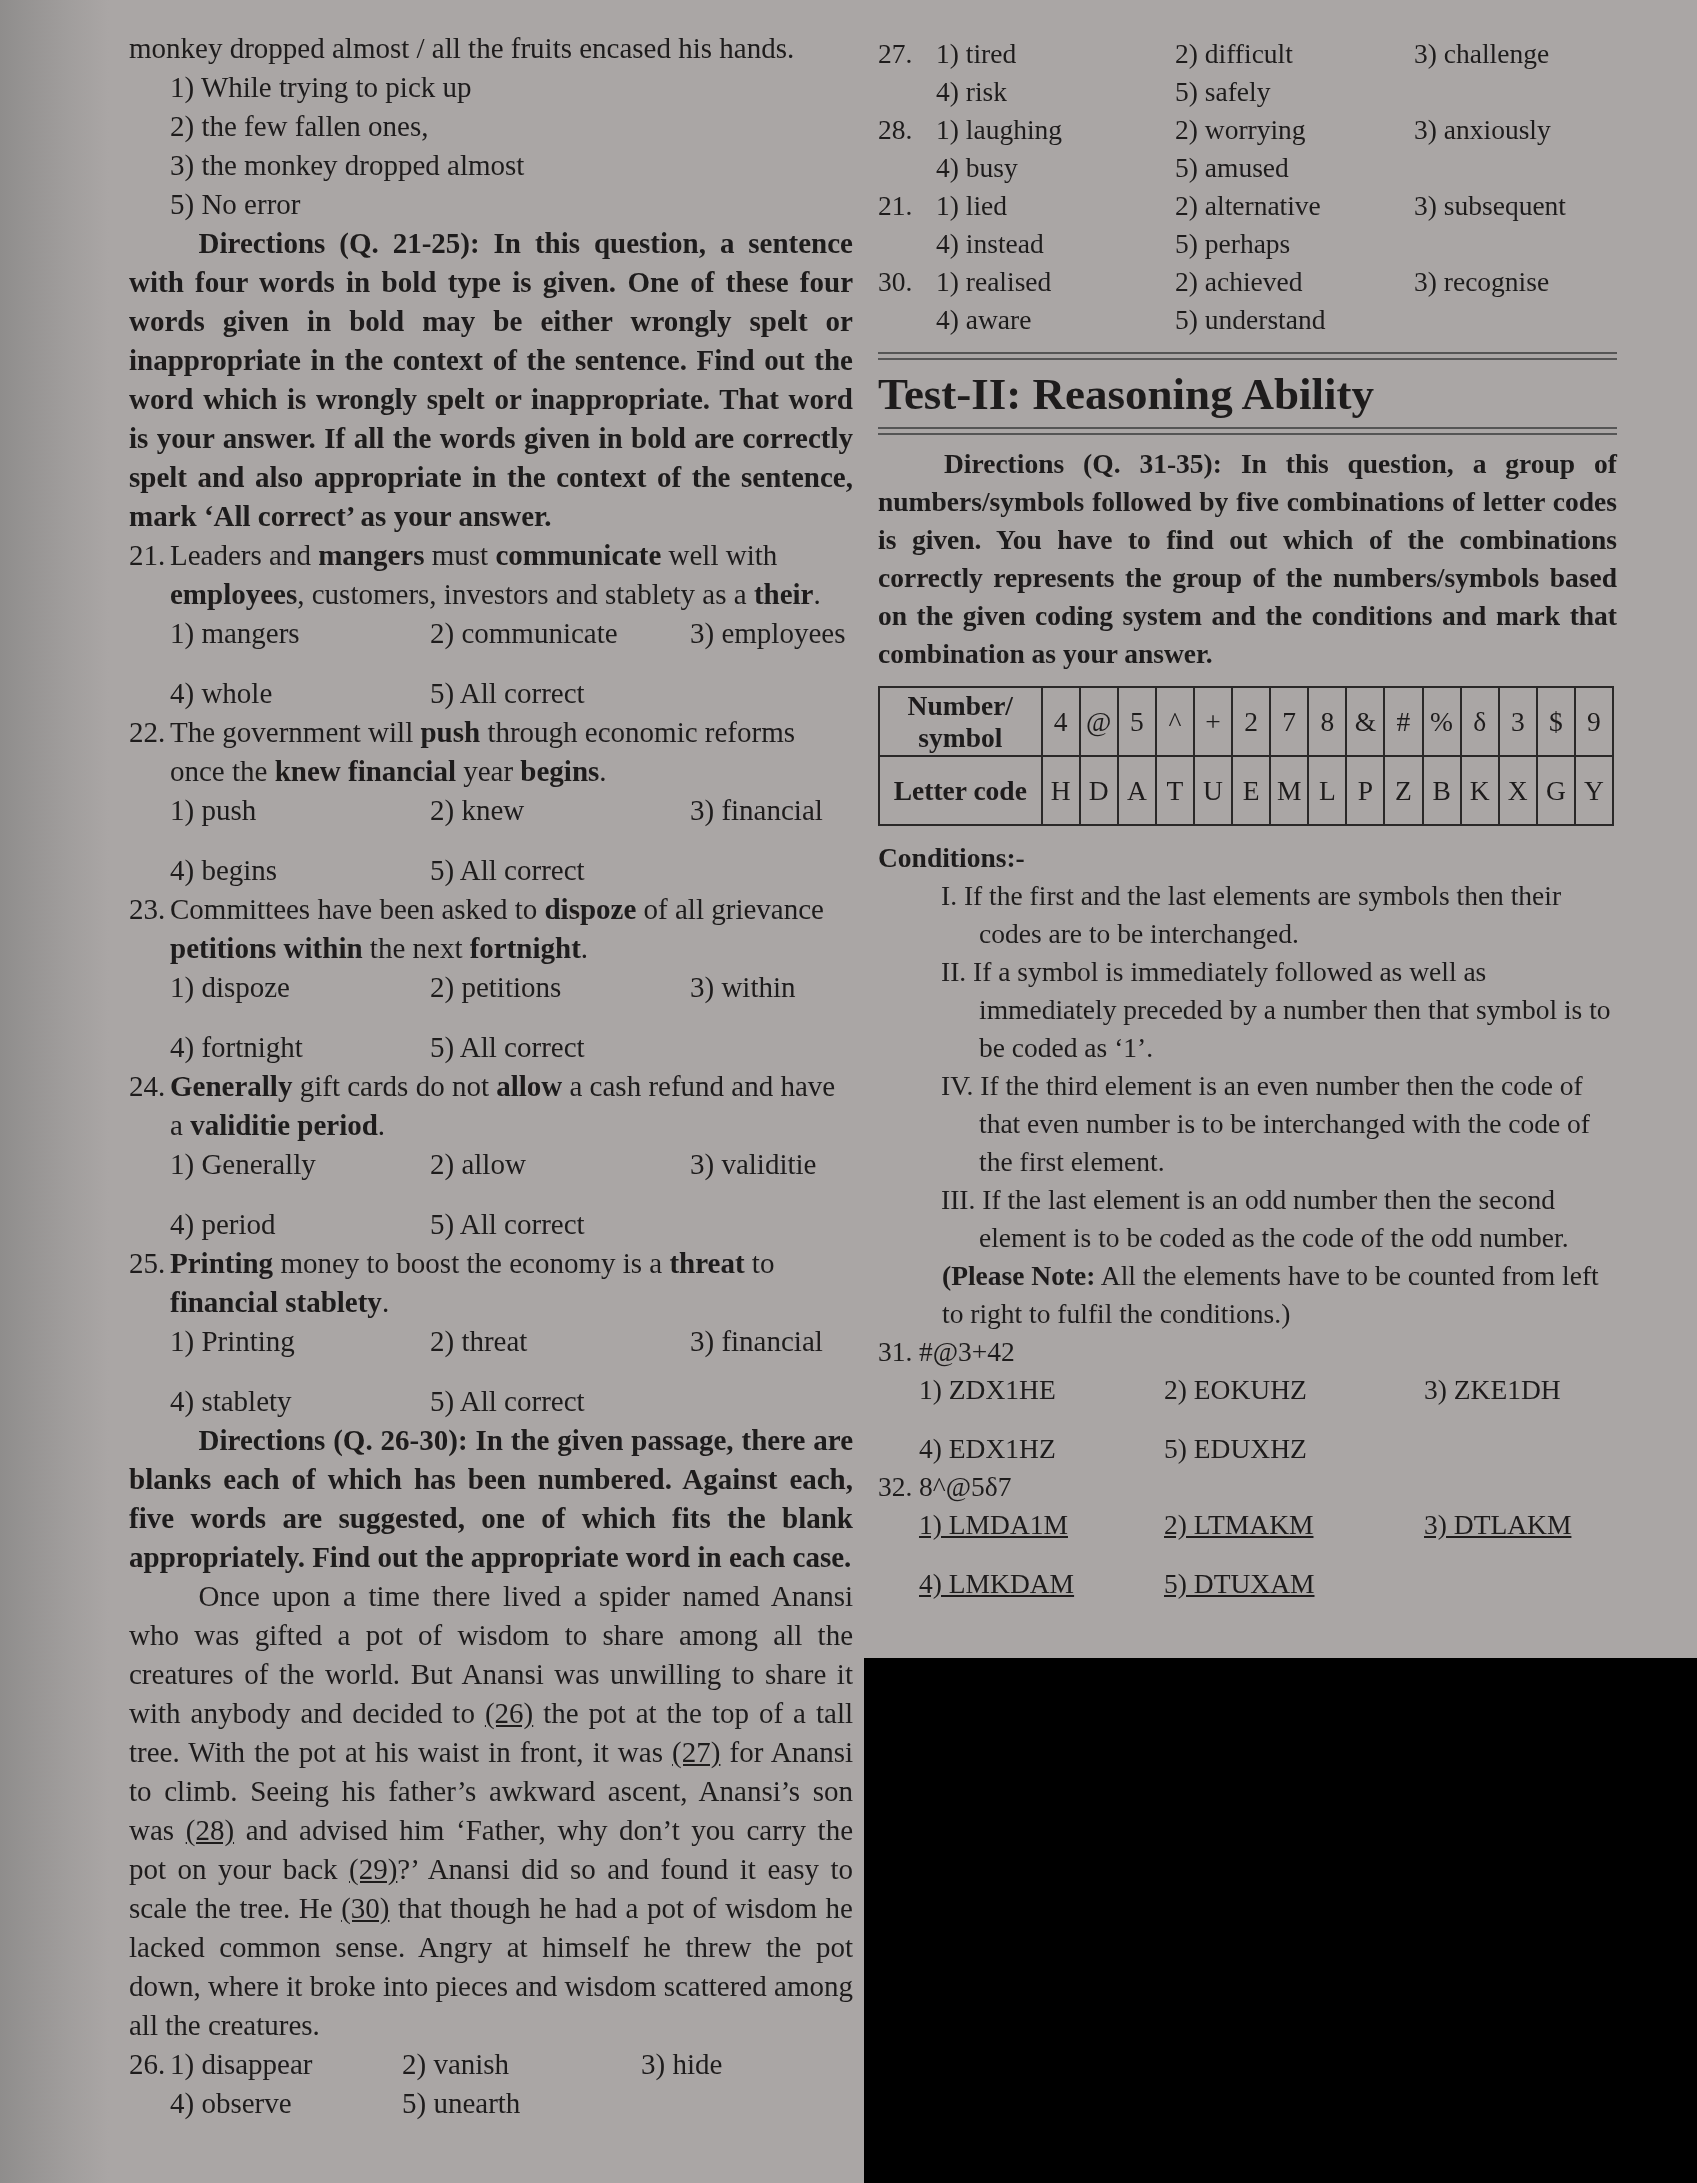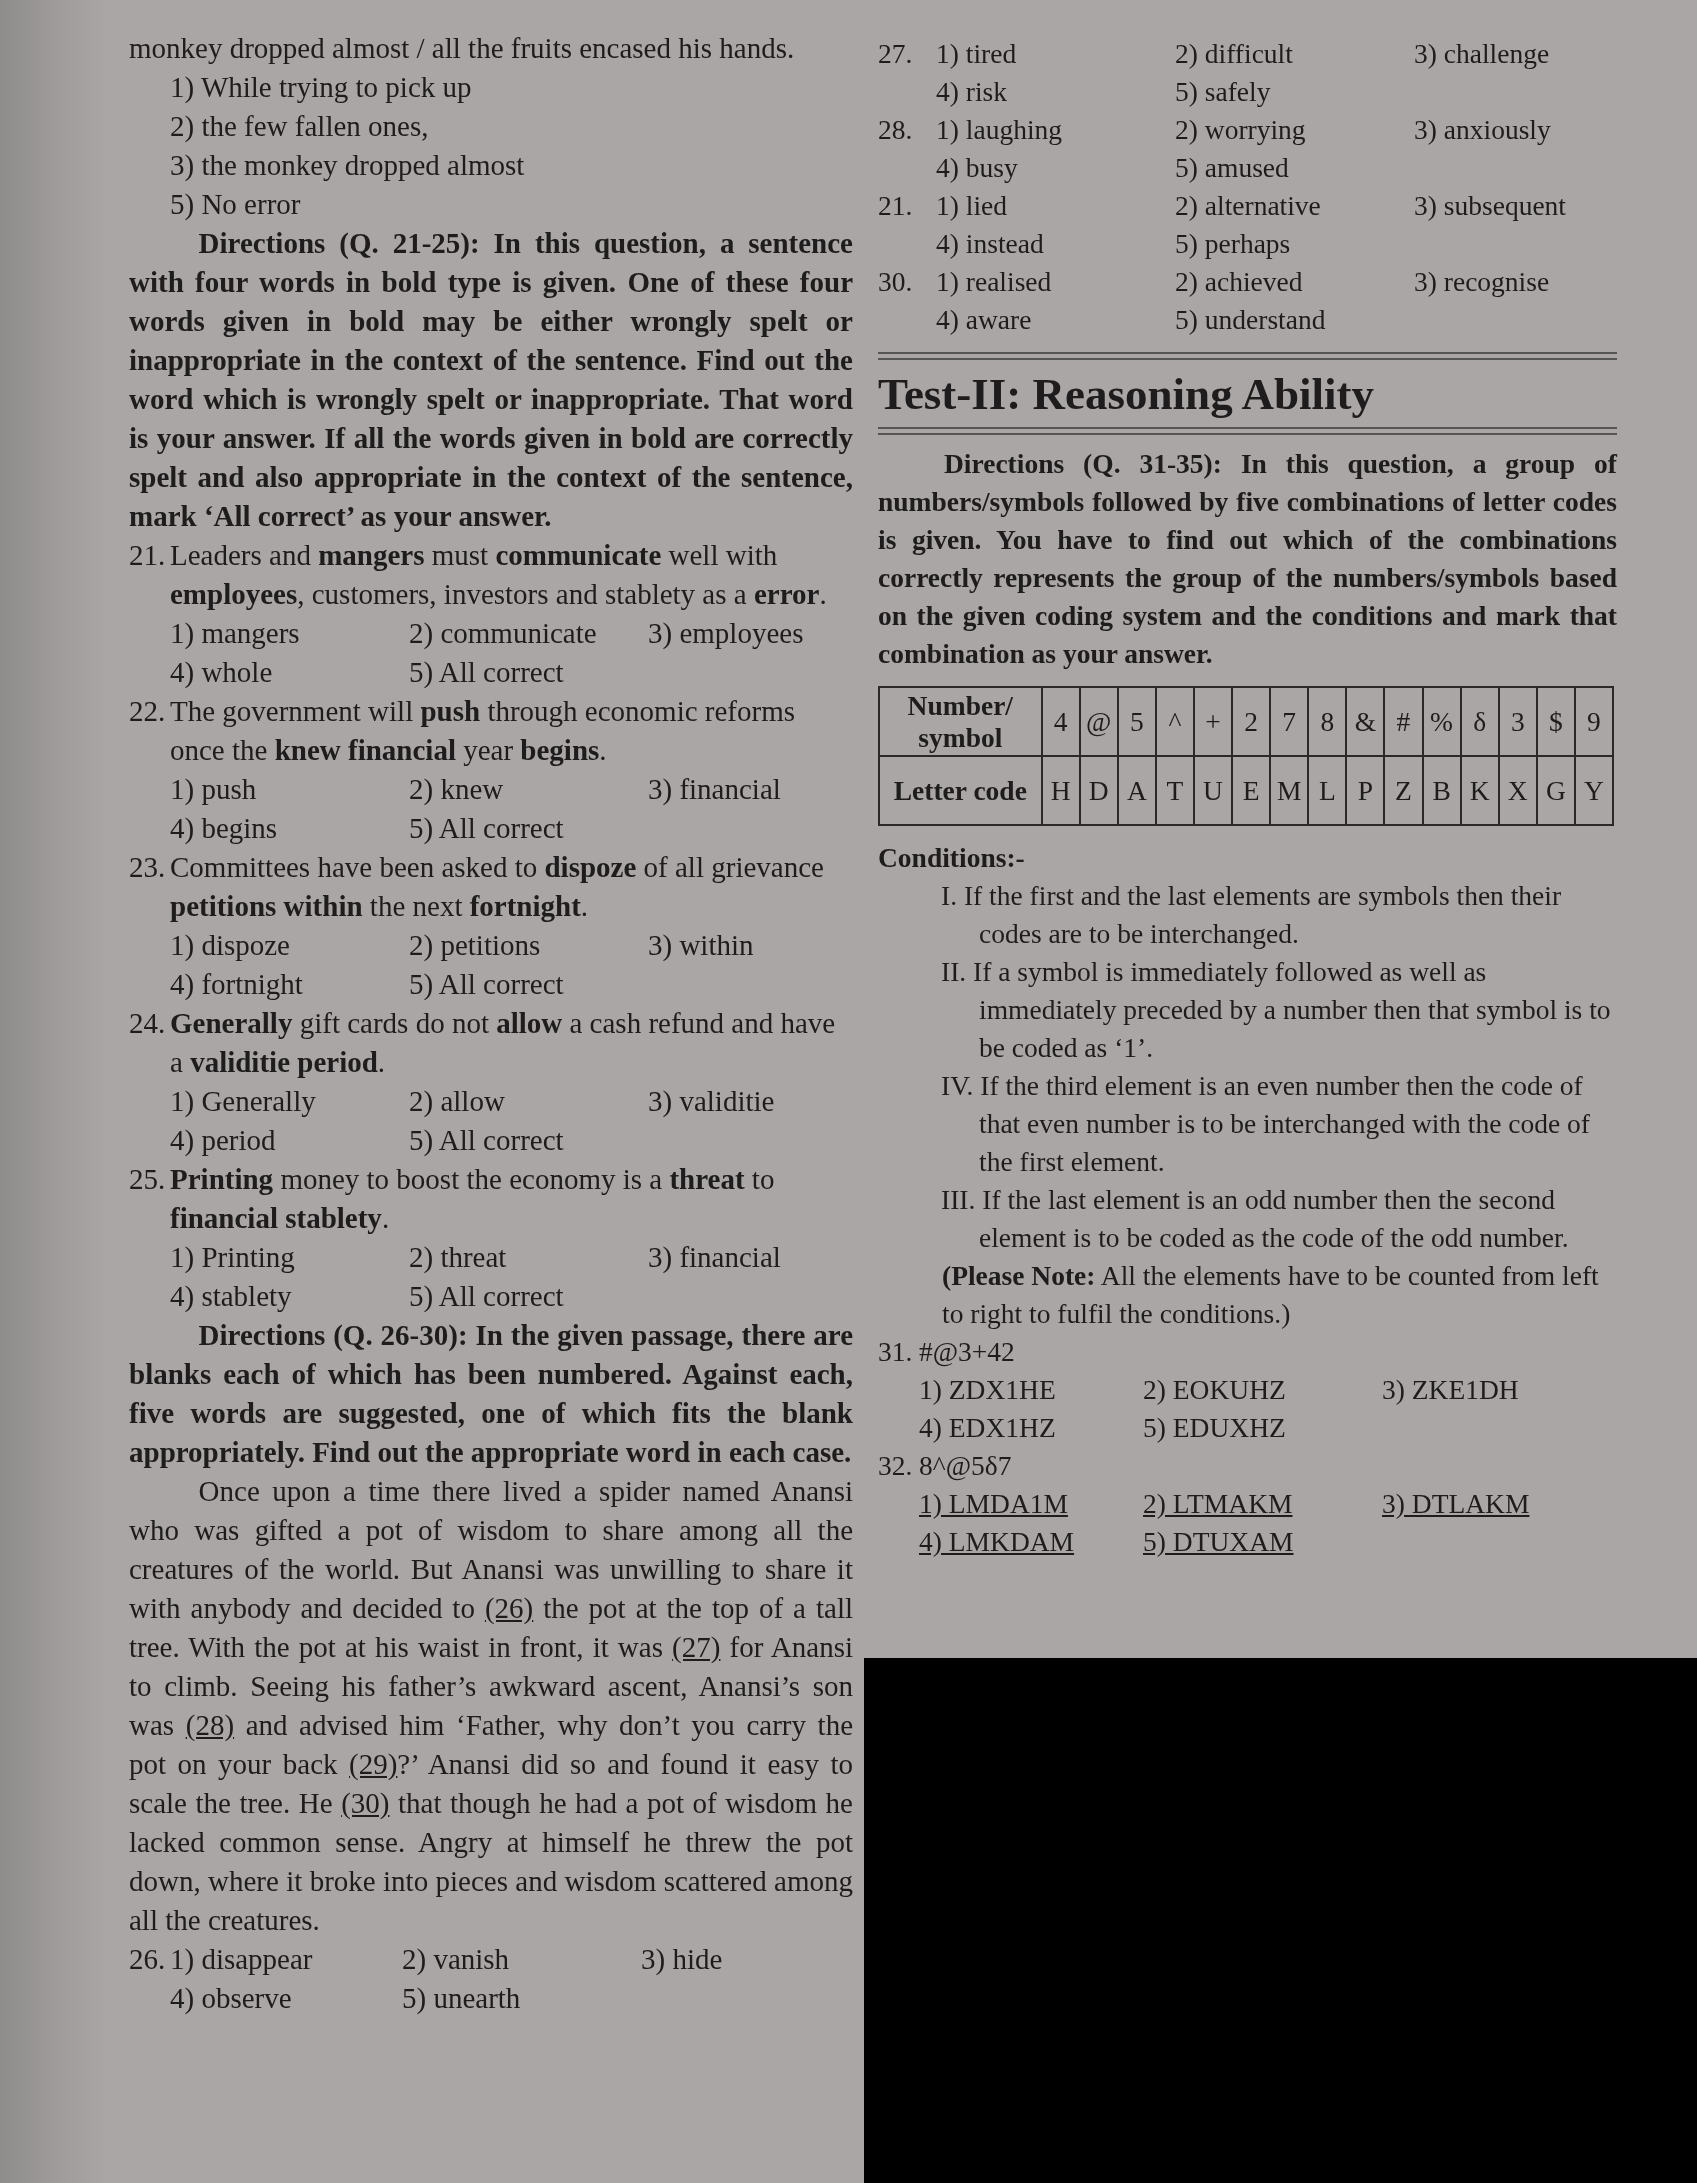--- a/index.html
+++ b/index.html
@@ -16,21 +16,21 @@
   .col { position:absolute; }
   .left { left:129px; top:29px; width:724px; font-size:29px; line-height:39px; }
   .right { left:878px; top:35px; width:739px; font-size:27.5px; line-height:38px; }
   p { margin:0; }
   .b { font-weight:bold; }
   .u { text-decoration:underline; }
   .dir { font-weight:bold; text-align:justify; }
   .indent { text-indent:2.4em; }
   .q { display:flex; }
   .qnum { width:41px; flex:none; }
-  .opts { display:grid; grid-template-columns:239px 239px 239px; padding-left:41px; }
+  .opts { display:grid; grid-template-columns:239px 239px 239px; padding-left:41px;gap:21px; }
   .opts5 { display:grid; grid-template-columns:239px 239px 239px; }
   .rq { display:grid; grid-template-columns:58px 239px 239px 217px; }
   .passage { text-align:justify; }
   .title-rule { border-top:2.2px double #555; border-bottom:2.2px double #555; height:4.3px; margin:4.3px 0; }
   .sec-title { font-size:45px; font-weight:bold; text-align:left; line-height:58px; }
   table.code { border-collapse:collapse; margin:13px 0 13px 0; font-size:27.5px; }
   table.code td { border:2.2px solid #2a2828; text-align:center; padding:0 4.3px; height:67px; min-width:27.5px; }
   table.code td.hd { font-weight:bold; width:152px; line-height:32px; }
   .cond { padding-left:101px; text-indent:-38px; }
   .black { position:absolute; left:864px; top:1658px; width:833px; height:525px; background:#000; }
@@ -50,21 +50,21 @@
   </div>
 
   <p class="dir indent">
     <span>Directions (Q. 21-25):</span>
     <span>In this question, a sentence with four words in bold type is given. One of these four words given in bold may be either wrongly spelt or inappropriate in the context of the sentence. Find out the word which is wrongly spelt or inappropriate. That word is your answer. If all the words given in bold are correctly spelt and also appropriate in the context of the sentence, mark ‘All correct’ as your answer.</span>
   </p>
 
   <div id="q21-25">
       <div class="q">
         <span class="qnum">21.</span>
-        <span><span>Leaders and </span><span class="b">mangers</span><span> must </span><span class="b">communicate</span><span> well with </span><span class="b">employees</span><span>, customers, investors and stablety as a </span><span class="b">error</span><span>.</span></span>
+        <span><span>Leaders and </span><span class="b">mangers</span><span> must </span><span class="b">communicate</span><span> well with </span><span class="b">employees</span><span>, customers, investors and stablety as a </span><span class="b">their</span><span>.</span></span>
       </div>
       <div class="opts">
         <span>1) mangers</span>
         <span>2) communicate</span>
         <span>3) employees</span>
         <span>4) whole</span>
         <span>5) All correct</span>
       </div>
       <div class="q">
         <span class="qnum">22.</span>

